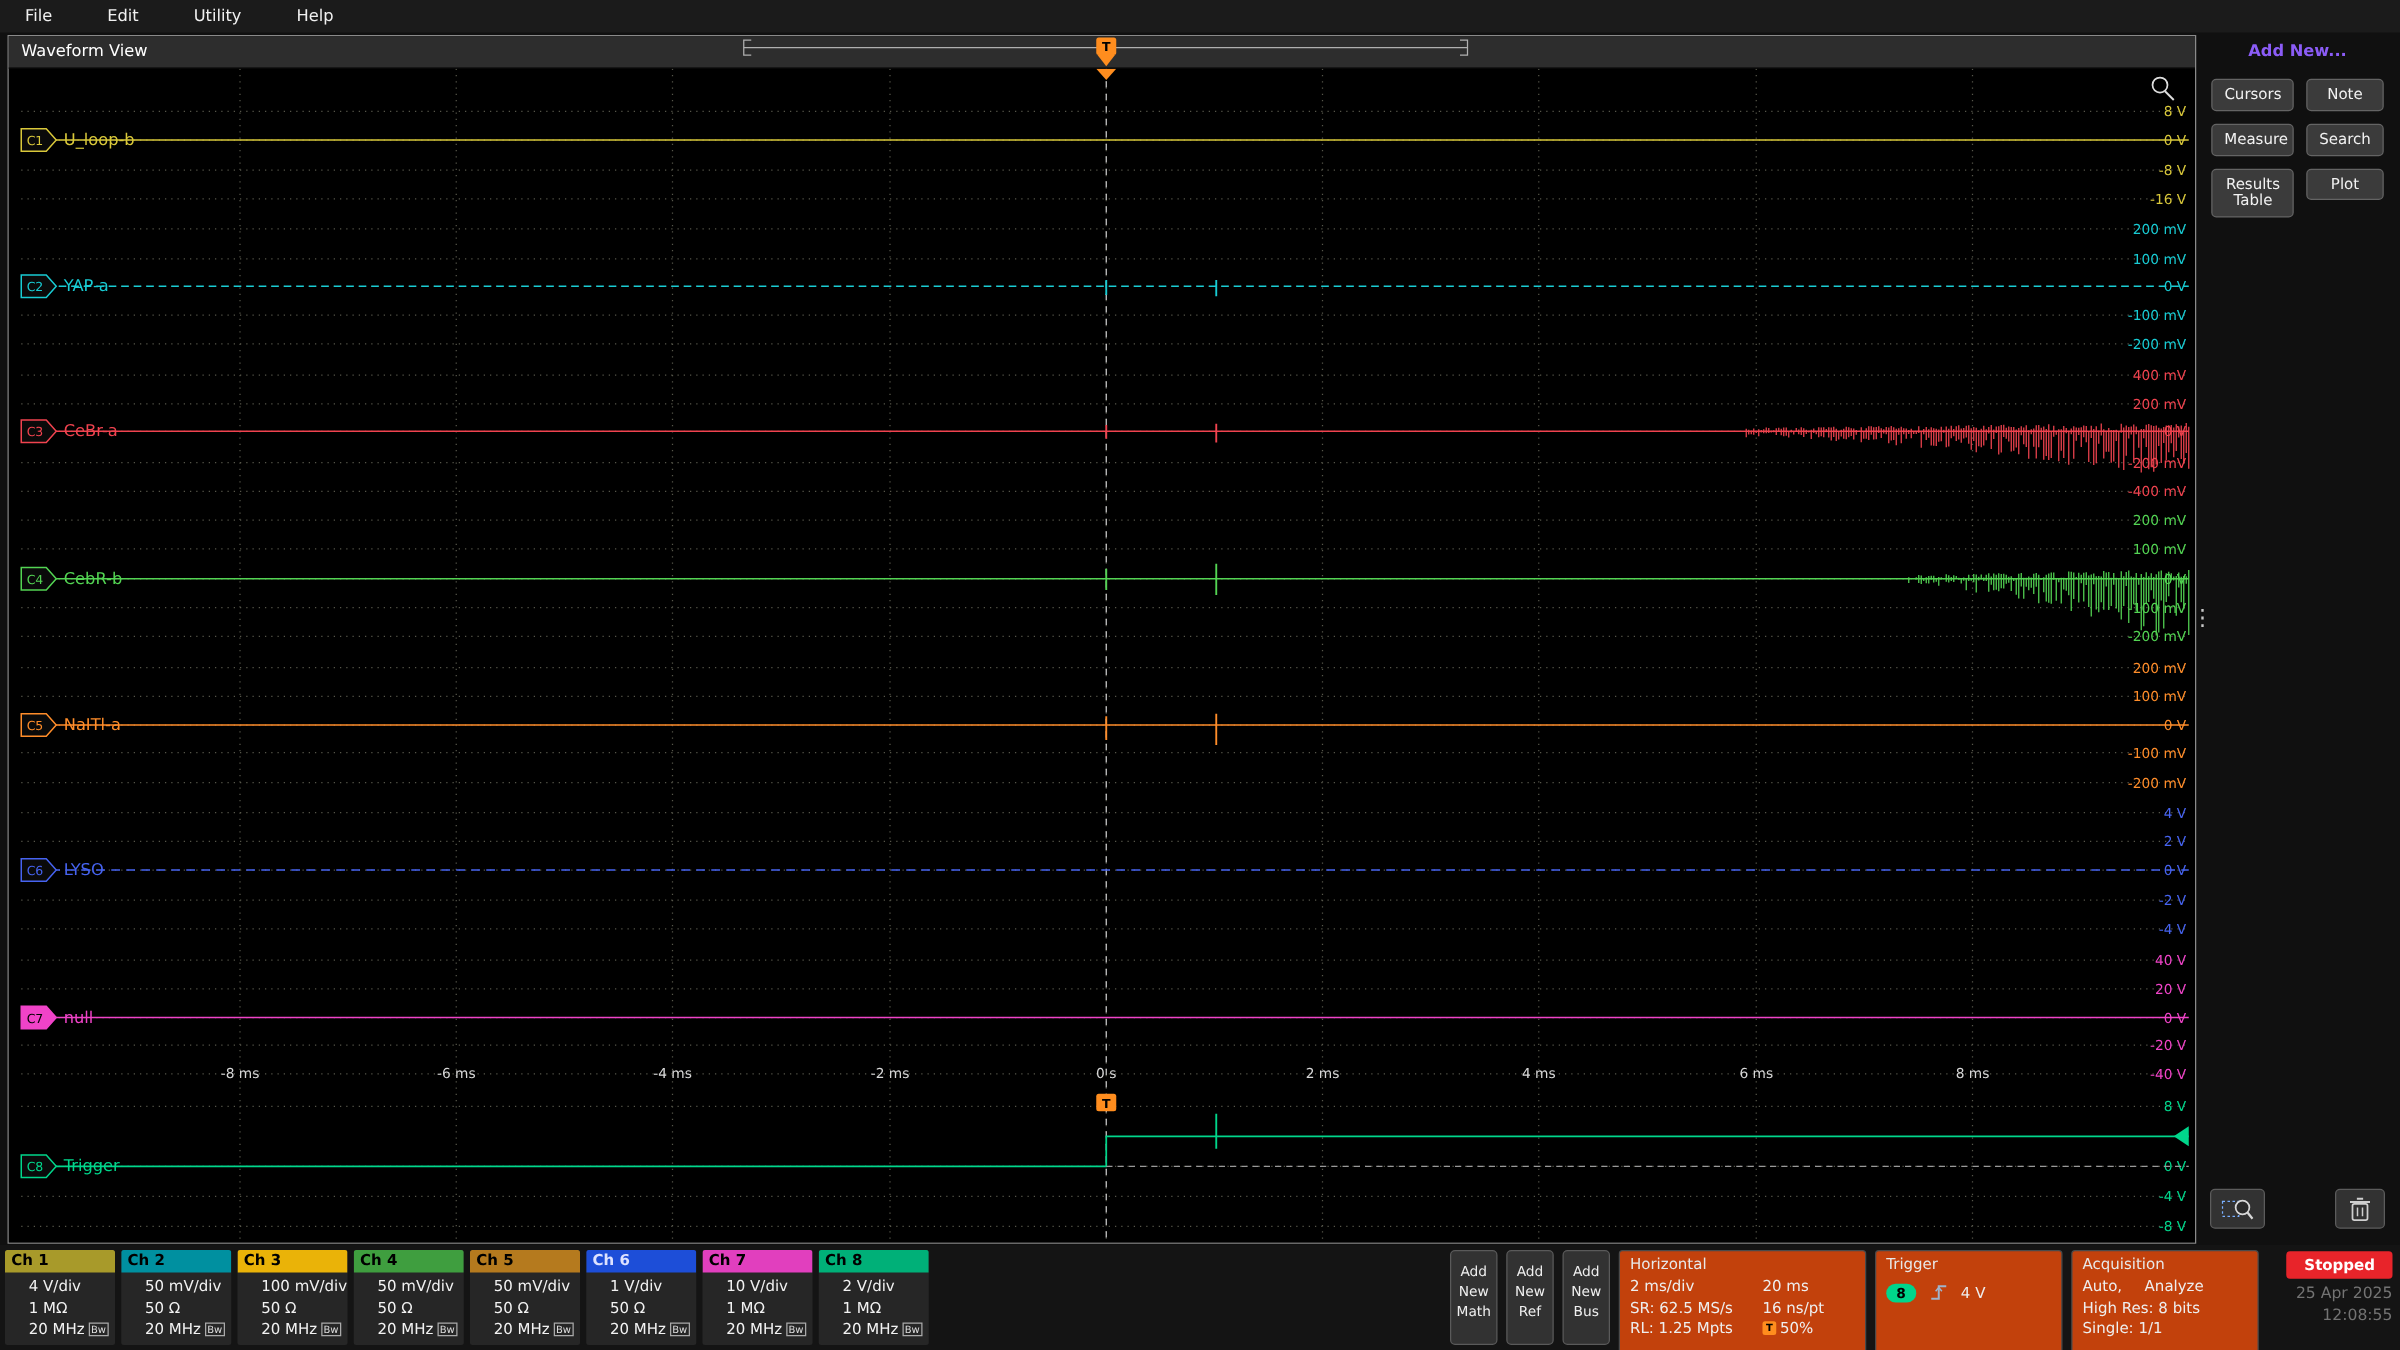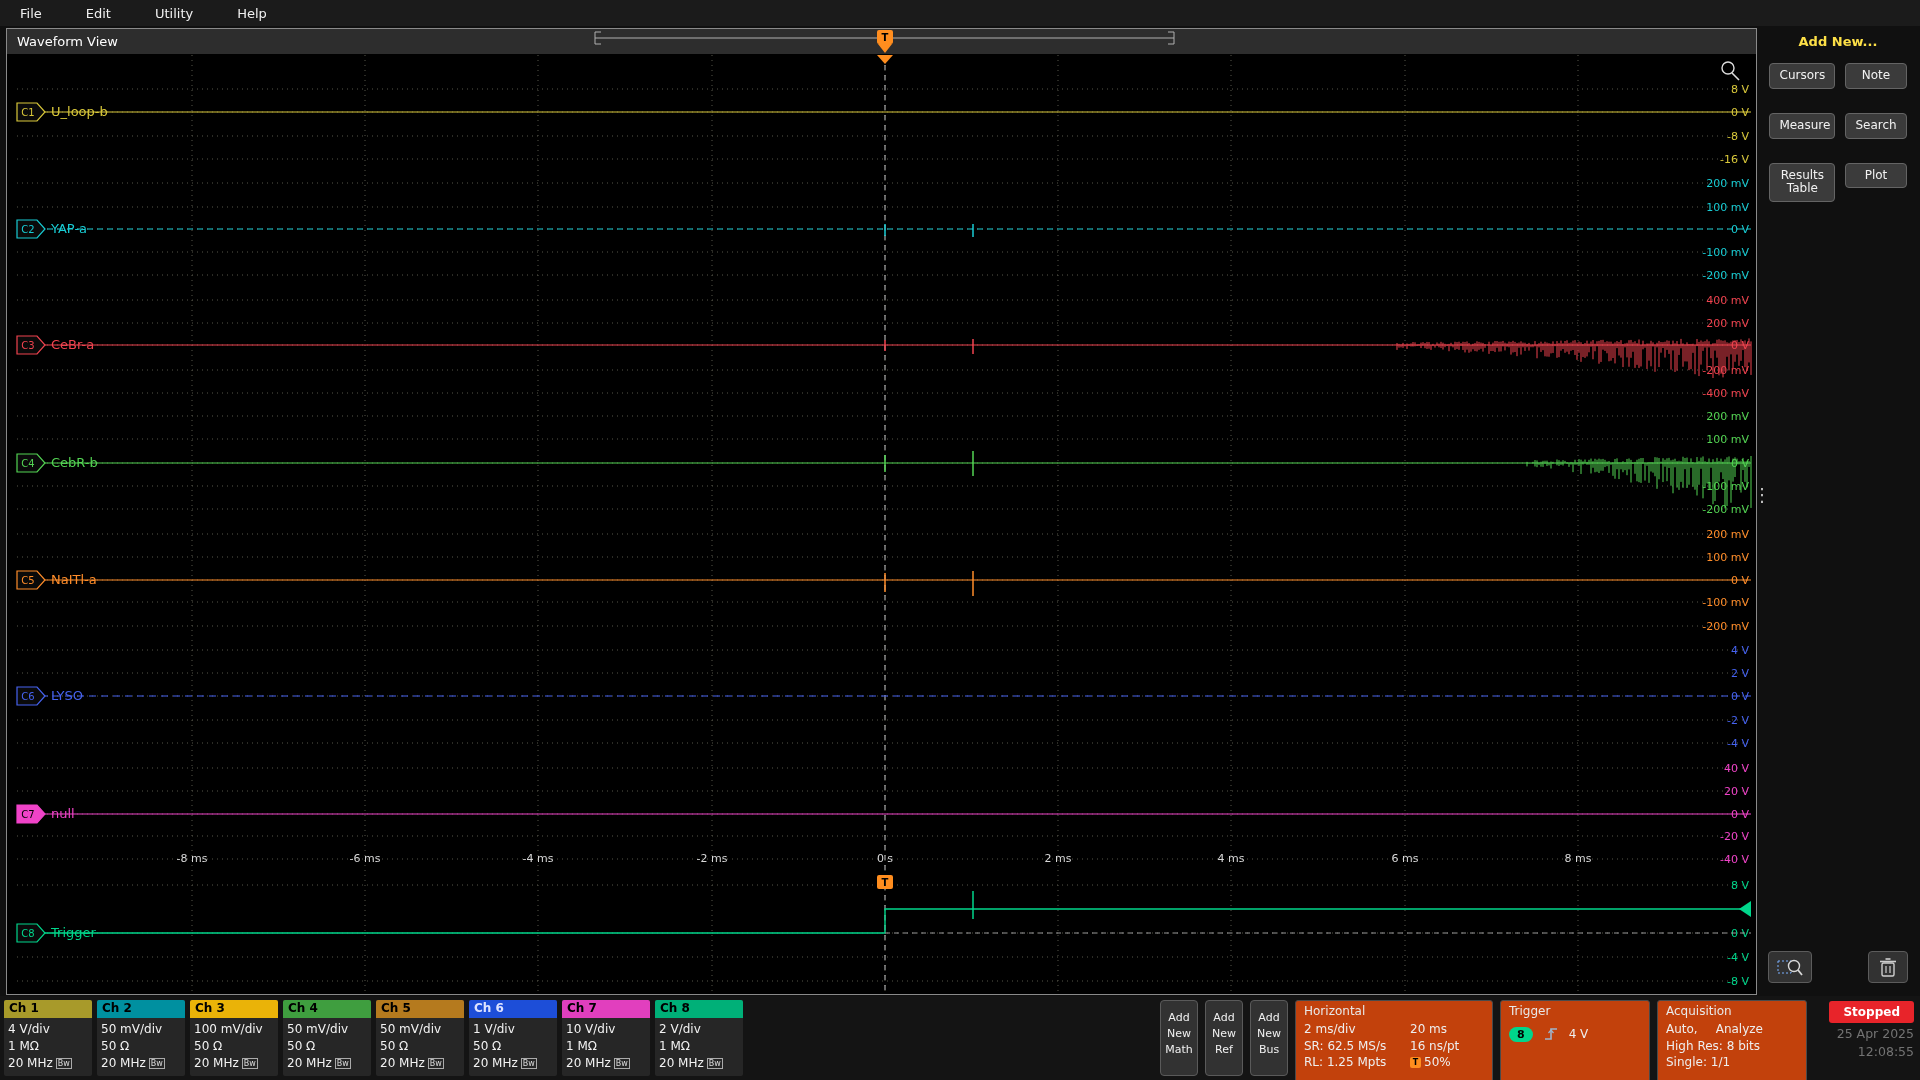--- a/index.html
+++ b/index.html
@@ -10,31 +10,31 @@
   .mitem{cursor:default}
 
   .wave-panel{position:absolute;left:6px;top:28px;width:1751px;height:967px;background:#000;border:1px solid #8a8a8a}
   .wave-header{position:relative;height:26px;background:#2d2d2d;border-bottom:1px solid #000}
   .wave-title{position:absolute;left:10px;top:5px;font-size:13px;color:#fff;z-index:2}
   #ov-svg{position:absolute;left:0;top:0;z-index:1}
   #plot-svg{position:absolute;left:0;top:26px}
   .grip{position:absolute;left:1753px;top:486px;color:#c8c8c8;font-size:18px;width:8px;line-height:1;z-index:5}
 
   .right-panel{position:absolute;left:1762px;top:28px;width:152px;height:967px}
-  .rp-title{font-size:13px;font-weight:bold;text-align:center;margin-top:6px;color:#fde047}
-  .rp-grid{display:grid;grid-template-columns:auto auto;gap:24px 10px;justify-content:center;margin-top:14px;align-items:start}
+  .rp-title{font-size:13px;font-weight:bold;text-align:center;margin-top:6px;color:#8b5cf6}
+  .rp-grid{display:grid;grid-template-columns:auto auto;gap:10px 10px;justify-content:center;margin-top:14px;align-items:start}
   .rbtn{background:#3b3b3b;border:1px solid #646464;border-radius:4px;color:#f2f2f2;font-size:12px;padding:5px 9px;font-family:inherit;max-width:66px;line-height:1.15;cursor:default}
   .rp-bottom{position:absolute;bottom:12px;left:6px;width:140px;display:flex;justify-content:space-between}
   .ibtn{background:#323232;border:1px solid #5c5c5c;border-radius:4px;height:32px;min-width:40px;display:flex;align-items:center;justify-content:center;padding:0 8px}
 
   .bottom-bar{position:absolute;left:0;bottom:0;width:1920px;height:84px;background:#141414}
   .chrow{position:absolute;left:4px;top:4px;display:flex;gap:5px}
   .chcell{width:88px;height:76px;background:#262626;border-radius:2px;overflow:hidden}
   .chhead{height:18px;font-size:12px;font-weight:bold;padding:1px 0 0 5px;color:#000}
-  .chbody{padding:3px 0 0 4px;font-size:12px;line-height:1.42;color:#f2f2f2}
+  .chbody{padding:3px 0 0 19px;font-size:12px;line-height:1.42;color:#f2f2f2}
   .bw{font-size:8px;border:1px solid #aaa;padding:0 1px;margin-left:3px;position:relative;top:-1px;color:#ddd}
   .rcluster{position:absolute;right:6px;top:4px;display:flex;gap:7px;align-items:flex-start}
   .addbtn{width:38px;height:76px;background:#323232;border:1px solid #5a5a5a;border-radius:4px;font-size:11px;text-align:center;padding-top:9px;line-height:1.45;color:#f0f0f0}
   .panel{background:#c2410c;border:1px solid #4a4a4a;border-radius:3px;height:88px;padding:3px 8px;font-size:12px}
   .ptitle{font-size:12px;color:#e8e8e8;margin-bottom:3px}
   .hpanel{width:198px}
   .hrow{display:grid;grid-template-columns:106px auto;line-height:1.38}
   .tpanel{width:150px}
   .trow{display:flex;align-items:center;gap:10px;margin-top:8px}
   .src-badge{border-radius:8px;padding:0 8px;font-size:11px;font-weight:bold;color:#000;height:15px;line-height:15px}

